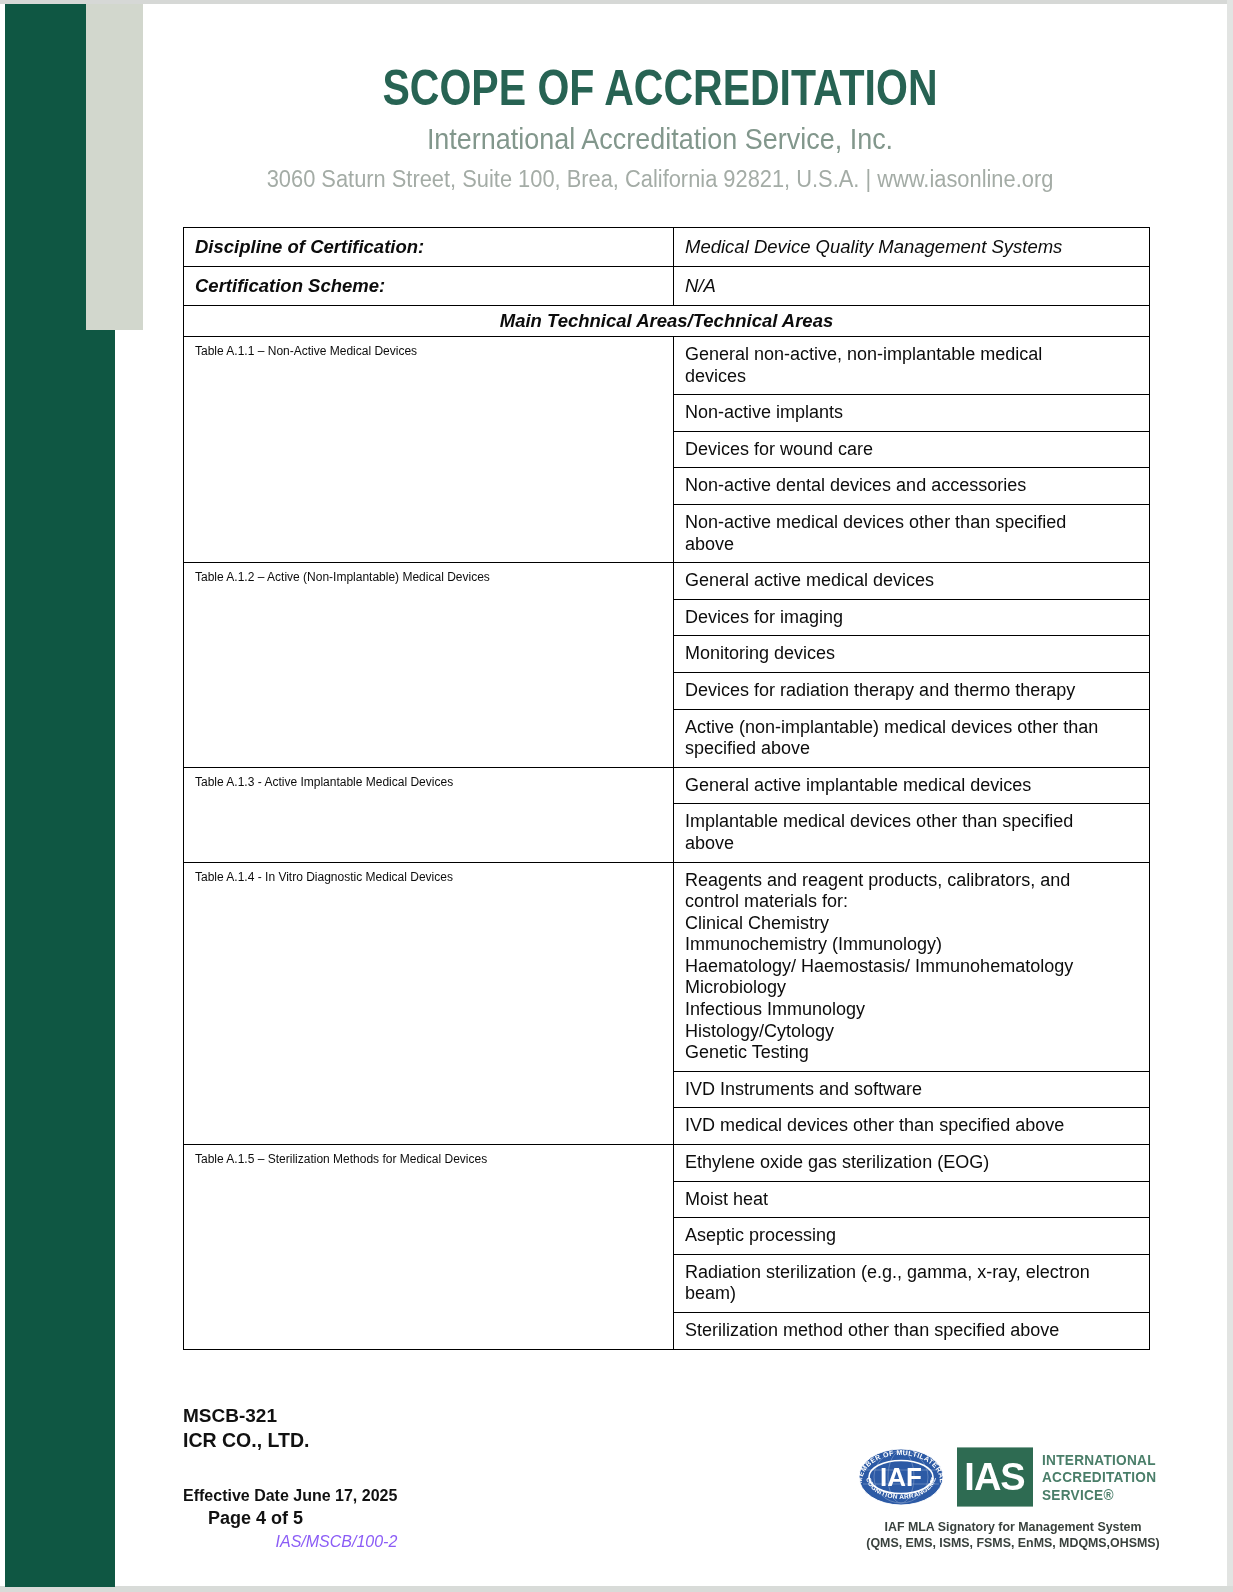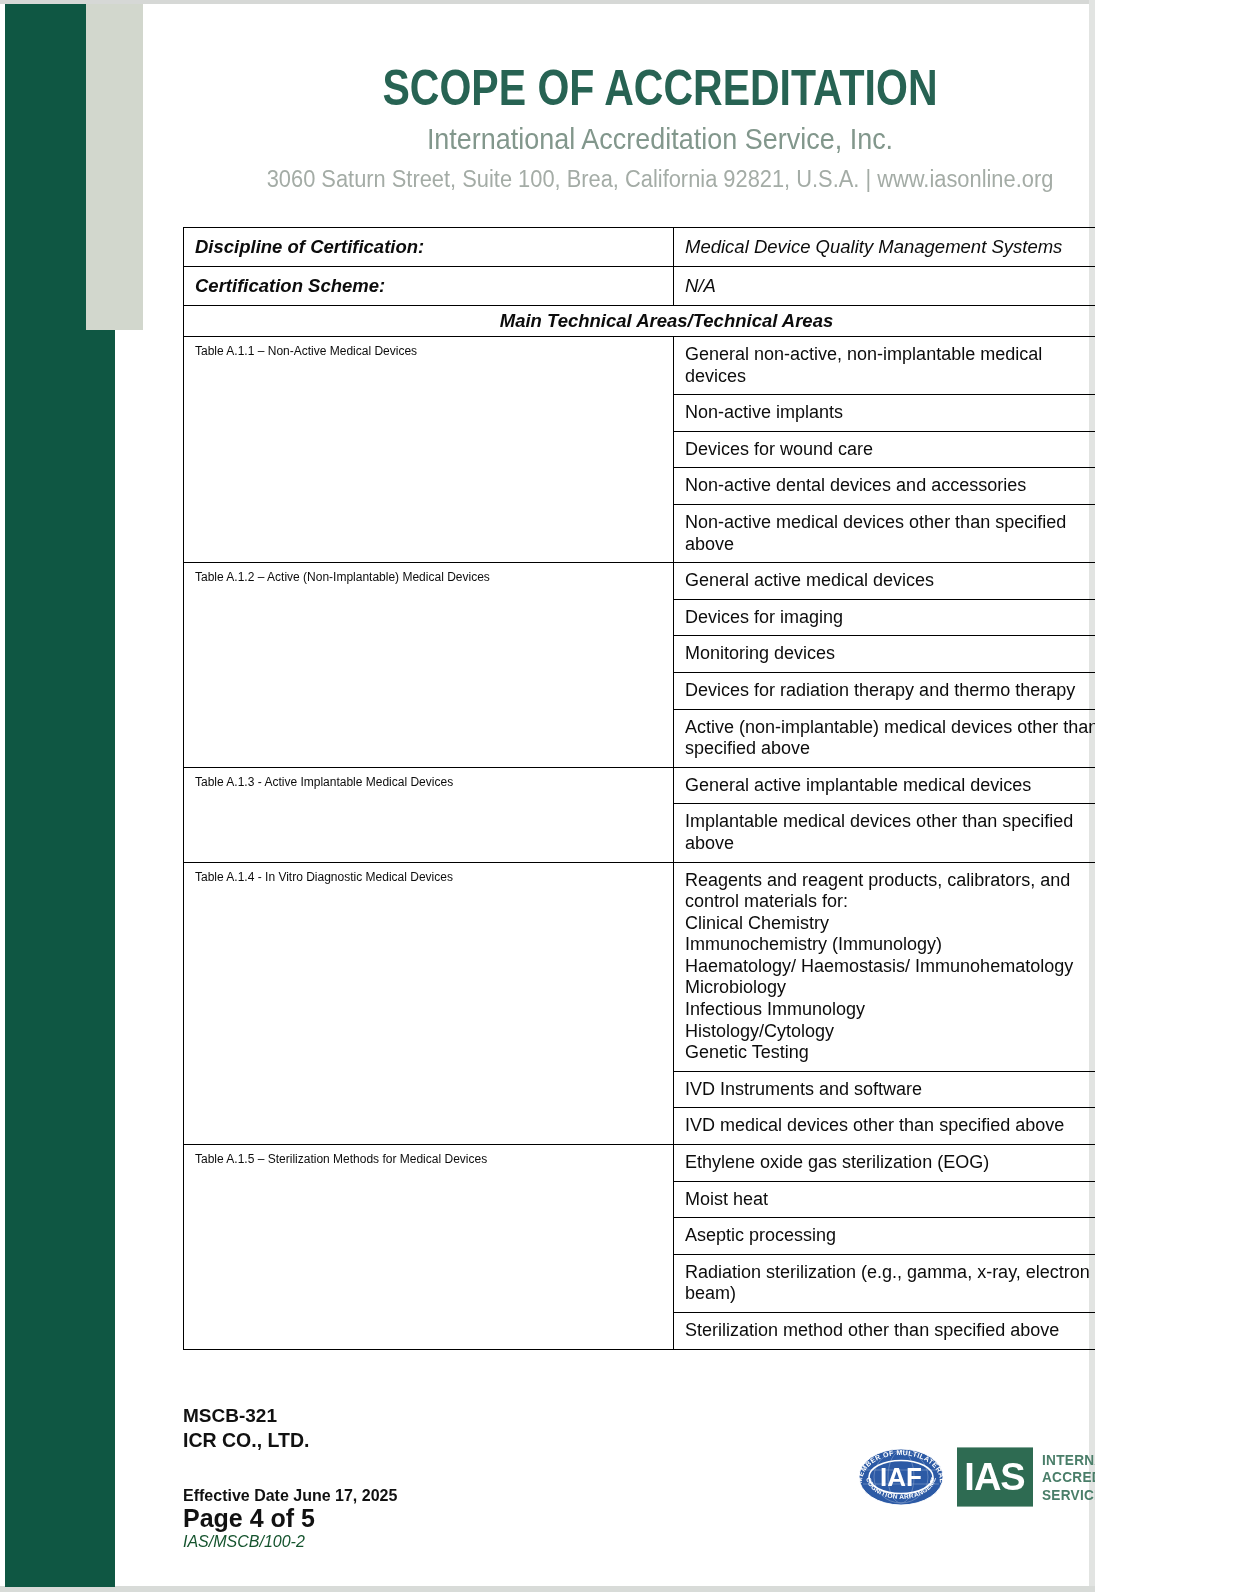--- a/index.html
+++ b/index.html
@@ -1,17 +1,17 @@
 <!DOCTYPE html>
 <html><head>
 <meta charset="utf-8">
 <style>
   html,body{margin:0;padding:0;background:#ffffff;}
   .page{
-    position:relative;width:1095px;height:1592px;background:#ffffff;
+    position:relative;width:1233px;height:1592px;background:#ffffff;
     font-family:"Liberation Sans",sans-serif;overflow:hidden;
   }
   
   .edge-top{position:absolute;left:0;top:0;width:1233px;height:4px;background:#d6d8d6;}
   .edge-right{position:absolute;right:0;top:0;width:6px;height:1592px;background:#e2e4e2;}
   .edge-bottom{position:absolute;left:0;top:1586px;width:1233px;height:6px;background:#d8dbd8;}
   
   .bar-green-top{position:absolute;left:5px;top:4px;width:81px;height:326px;background:#0f5743;}
   .bar-gray{position:absolute;left:86px;top:4px;width:57px;height:326px;background:#d2d7cd;}
   .bar-green-main{position:absolute;left:5px;top:330px;width:110px;height:1257px;background:#0f5743;}
@@ -52,22 +52,22 @@
     font-size:18px;line-height:1.2;padding:7px 46px 7px 11px;
     border-bottom:1.6px solid #000;white-space:pre-line;
   }
   .item:last-child{border-bottom:none;}
 
   
   .footer-left{position:absolute;left:183px;top:1404px;color:#111;}
   .f-code{font-size:19px;font-weight:bold;line-height:24px;}
   .f-company{font-size:19.5px;font-weight:bold;line-height:25px;}
   .f-date{font-size:16px;font-weight:bold;line-height:21px;margin-top:32px;}
-  .f-page{font-size:25px;font-weight:bold;line-height:25px;}
-  .f-ref{font-size:16px;font-style:italic;color:#14532d;line-height:22px;}
+  .f-page{font-size:18px;font-weight:bold;line-height:25px;margin-left:25px;}
+  .f-ref{font-size:16px;font-style:italic;color:#8b5cf6;line-height:22px;text-align:right;}
 
   .footer-logos{position:absolute;left:850px;top:1436px;width:326px;}
   .logo-row{display:flex;align-items:center;justify-content:center;gap:10px;height:82px;}
   .iaf-svg{display:block;}
   .ias-logo{display:flex;align-items:center;}
   .ias-box{
     width:76px;height:58px;background:#2e6b52;color:#fff;display:flex;align-items:center;
     justify-content:center;font-size:38px;font-weight:bold;letter-spacing:-1px;
     transform:scaleY(1.02);
   }
@@ -207,14 +207,18 @@
 
       <div class="ias-logo">
         <div class="ias-box">IAS</div>
         <div class="ias-text">
           <div>INTERNATIONAL</div>
           <div>ACCREDITATION</div>
           <div>SERVICE®</div>
         </div>
       </div>
     </div>
+    <div class="mla-caption">
+      <div>IAF MLA Signatory for Management System</div>
+      <div>(QMS, EMS, ISMS, FSMS, EnMS, MDQMS,OHSMS)</div>
+    </div>
   </div>
 </div>
 
 </body></html>

